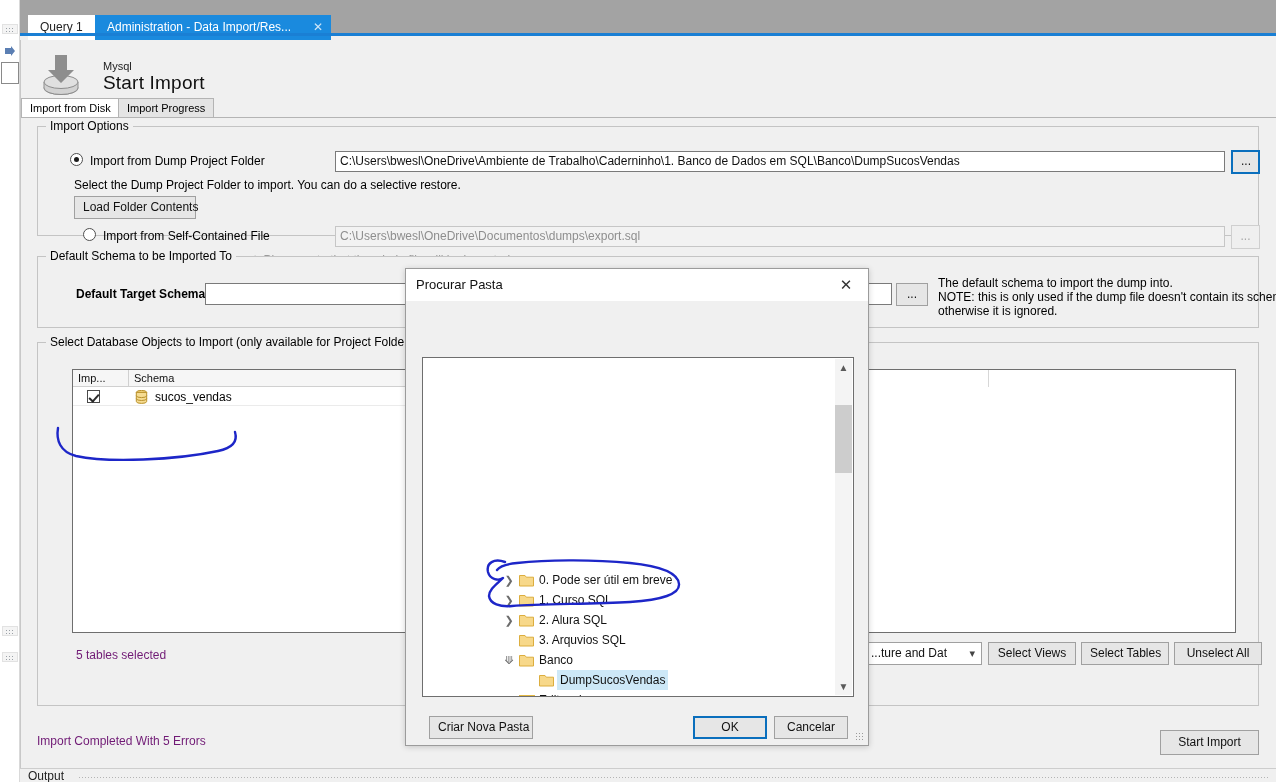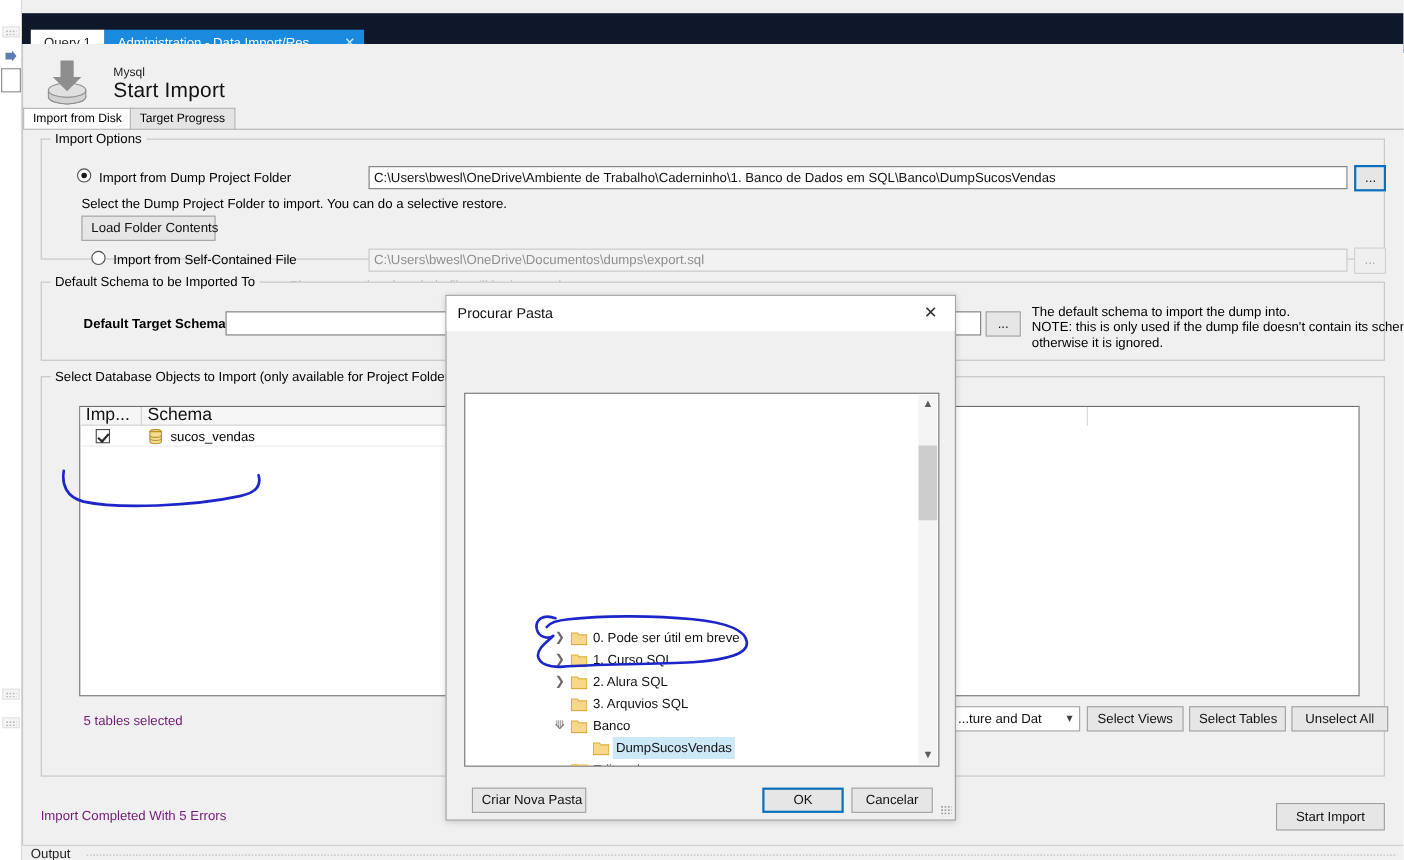--- a/index.html
+++ b/index.html
@@ -20,22 +20,22 @@
   .rail-grip { position: absolute; left: 2px; width: 16px; height: 10px;
                background: #f4f4f4; border: 1px solid #e2e2e2; }
   .rail-grip i { display:block; width: 10px; height: 5px; margin: 2px auto;
                  background-image: radial-gradient(#9aa0a6 0.5px, transparent 0.6px);
                  background-size: 3px 3px; }
   .rail-arrow { position: absolute; left: 3px; top: 44px; width: 14px; height: 14px; }
   .rail-box { position: absolute; left: 1px; top: 62px; width: 18px; height: 22px;
               background: #fff; border: 1px solid #8a8a8a; }
 
   
-  .tabstrip { position: absolute; left: 20px; top: 12px; width: 1256px; height: 36px;
-              background: #0f172a; }
+  .tabstrip { position: absolute; left: 20px; top: 0; width: 1256px; height: 36px;
+              background: #a3a3a3; }
   .tabstrip .underline { position: absolute; left: 0; bottom: 0; width: 100%;
                          height: 3px; background: #1a7fd4; }
   .tab { position: absolute; top: 15px; height: 25px; line-height: 25px;
          padding: 0 12px; font-size: 12px; white-space: nowrap; cursor: default; }
   .tab.inactive { left: 8px; background: #ffffff; color: #222; }
   .tab.active { left: 75px; background: #1a8ade; color: #ffffff; padding-right: 40px; }
   .tab .closex { position: absolute; right: 8px; top: 0; line-height: 25px;
                  font-size: 12px; color: #cfe6f8; }
 
   
@@ -77,21 +77,21 @@
   .btn { position: absolute; height: 23px; line-height: 21px; text-align: center;
          background: #e6e6e6; border: 1px solid #a0a0a0; font-size: 12px; color: #111;
          cursor: default; white-space: nowrap; padding: 0 8px; }
   .btn.disabled { color: #a8a8a8; border-color: #cfcfcf; background: #efefef; }
   .btn.focus { border: 2px solid #0a6fbd; }
 
   
   .listbox { position: absolute; background: #ffffff; border: 1px solid #6e6e6e; overflow: hidden; }
   .thead { position: absolute; left: 0; top: 0; right: 0; height: 17px;
            background: #f6f6f6; border-bottom: 1px solid #d0d0d0; }
-  .th { position: absolute; top: 0; height: 17px; line-height: 16px; font-size: 16px;
+  .th { position: absolute; top: 0; height: 17px; line-height: 16px; font-size: 11px;
         padding-left: 5px; border-right: 1px solid #d0d0d0; color: #111; white-space: nowrap; }
   .trow { position: absolute; left: 0; right: 0; height: 19px; border-bottom: 1px solid #ebebeb; }
   .cbx { position: absolute; width: 13px; height: 13px; border: 1px solid #4a4a4a; background: #fff; }
   .cbx.on::after { content: ""; position: absolute; left: 3px; top: 1px; width: 4px; height: 8px;
                    border: solid #2b2b2b; border-width: 0 2px 2px 0; transform: rotate(42deg); }
 
   .dbicon { position: absolute; width: 13px; height: 14px; }
 
   .combo { position: absolute; height: 23px; background: #ffffff; border: 1px solid #a0a0a0;
            font-size: 12px; line-height: 21px; padding-left: 6px; color: #111; overflow: hidden;
@@ -185,21 +185,21 @@
       </div>
       <div class="sub">Mysql</div>
       <div class="ttl">Start Import</div>
     </div>
 
     <div class="itabs">
       <div class="itab sel" style="left:0px;">
         <span>Import from Disk</span>
       </div>
       <div class="itab" style="left:97px;">
-        <span>Target Progress</span>
+        <span>Import Progress</span>
       </div>
       <div class="rule"></div>
     </div>
 
     <div class="group" style="left:16px; top:86px; width:1222px; height:110px;">
       <span class="legend">Import Options</span>
 
       <div class="radio on" style="left:32px; top:26px;"></div>
       <span class="lbl" style="left:52px; top:27px;">Import from Dump Project Folder</span>
       <div class="txt" style="left:297px; top:24px; width:890px;">C:\Users\bwesl\OneDrive\Ambiente de Trabalho\Caderninho\1. Banco de Dados em SQL\Banco\DumpSucosVendas</div>

